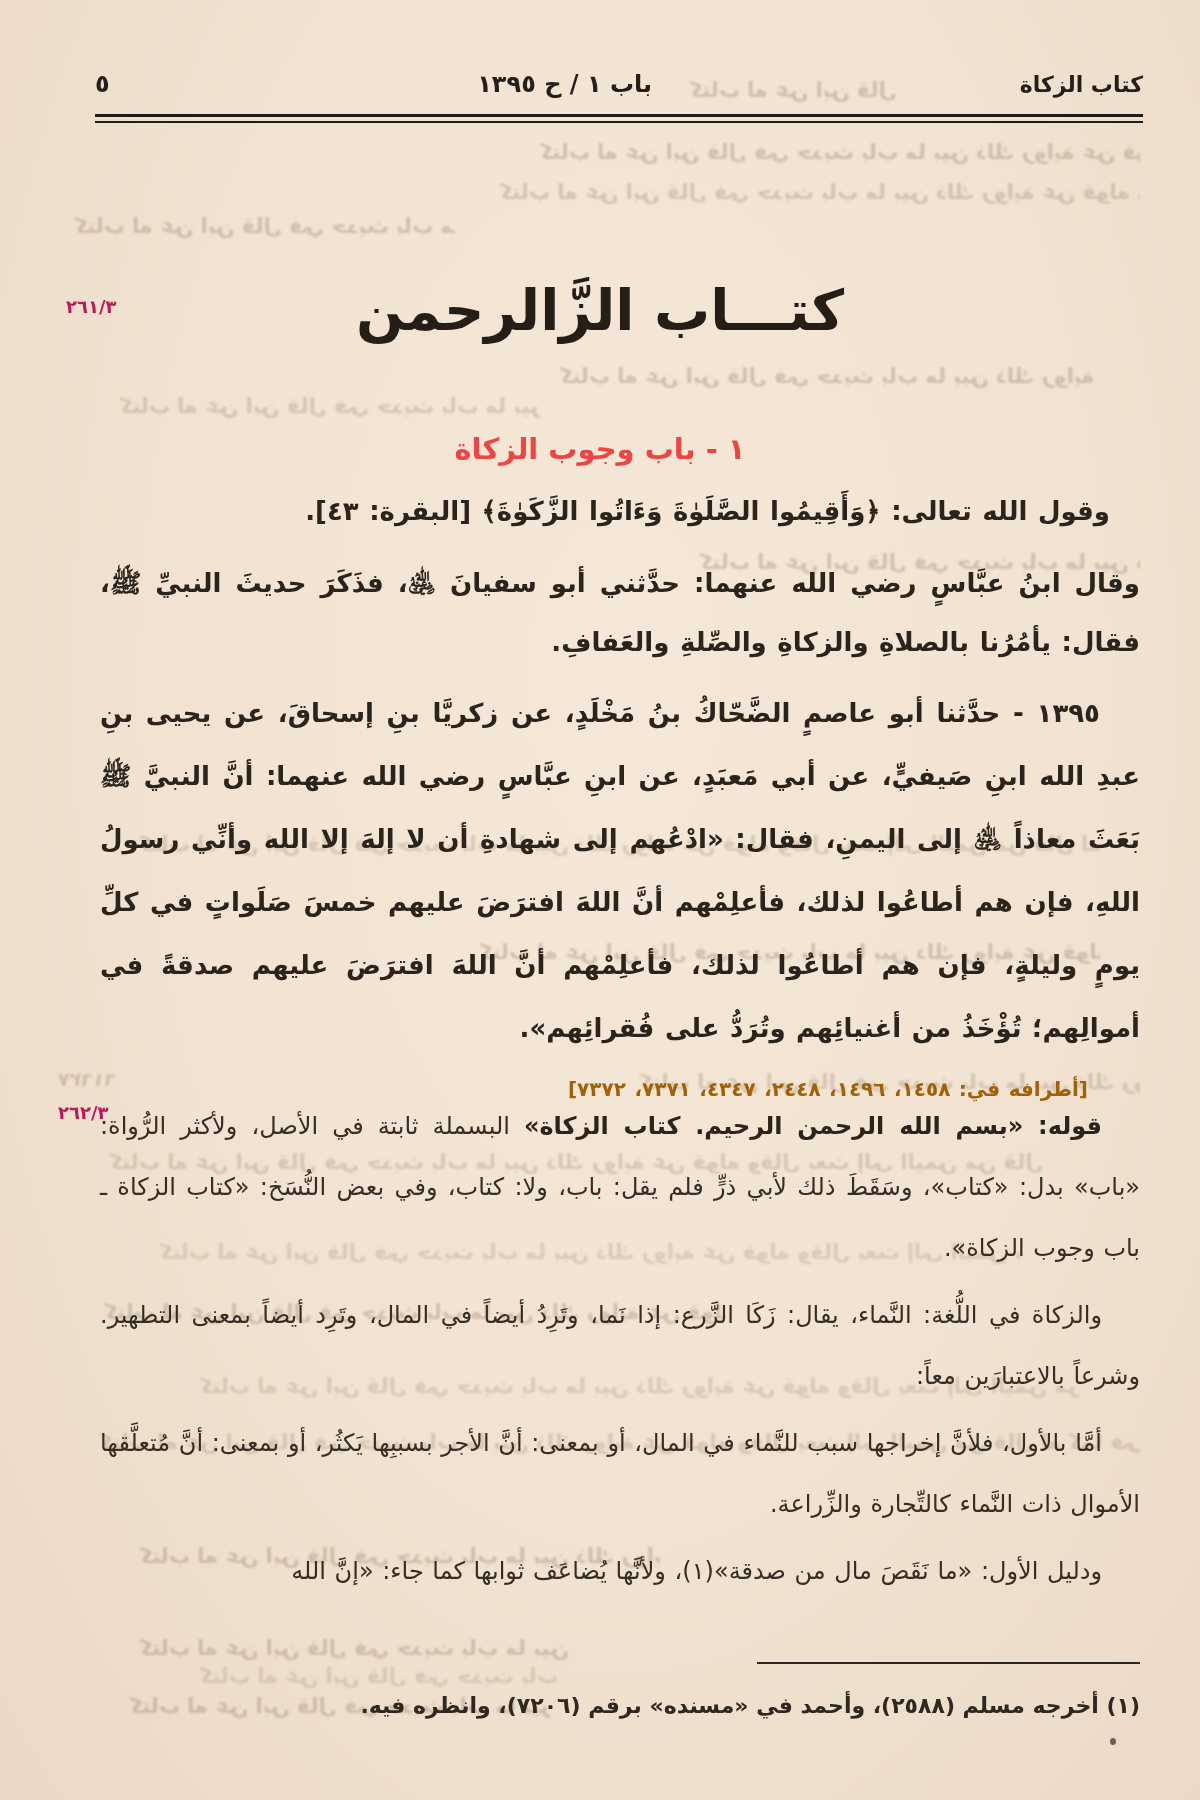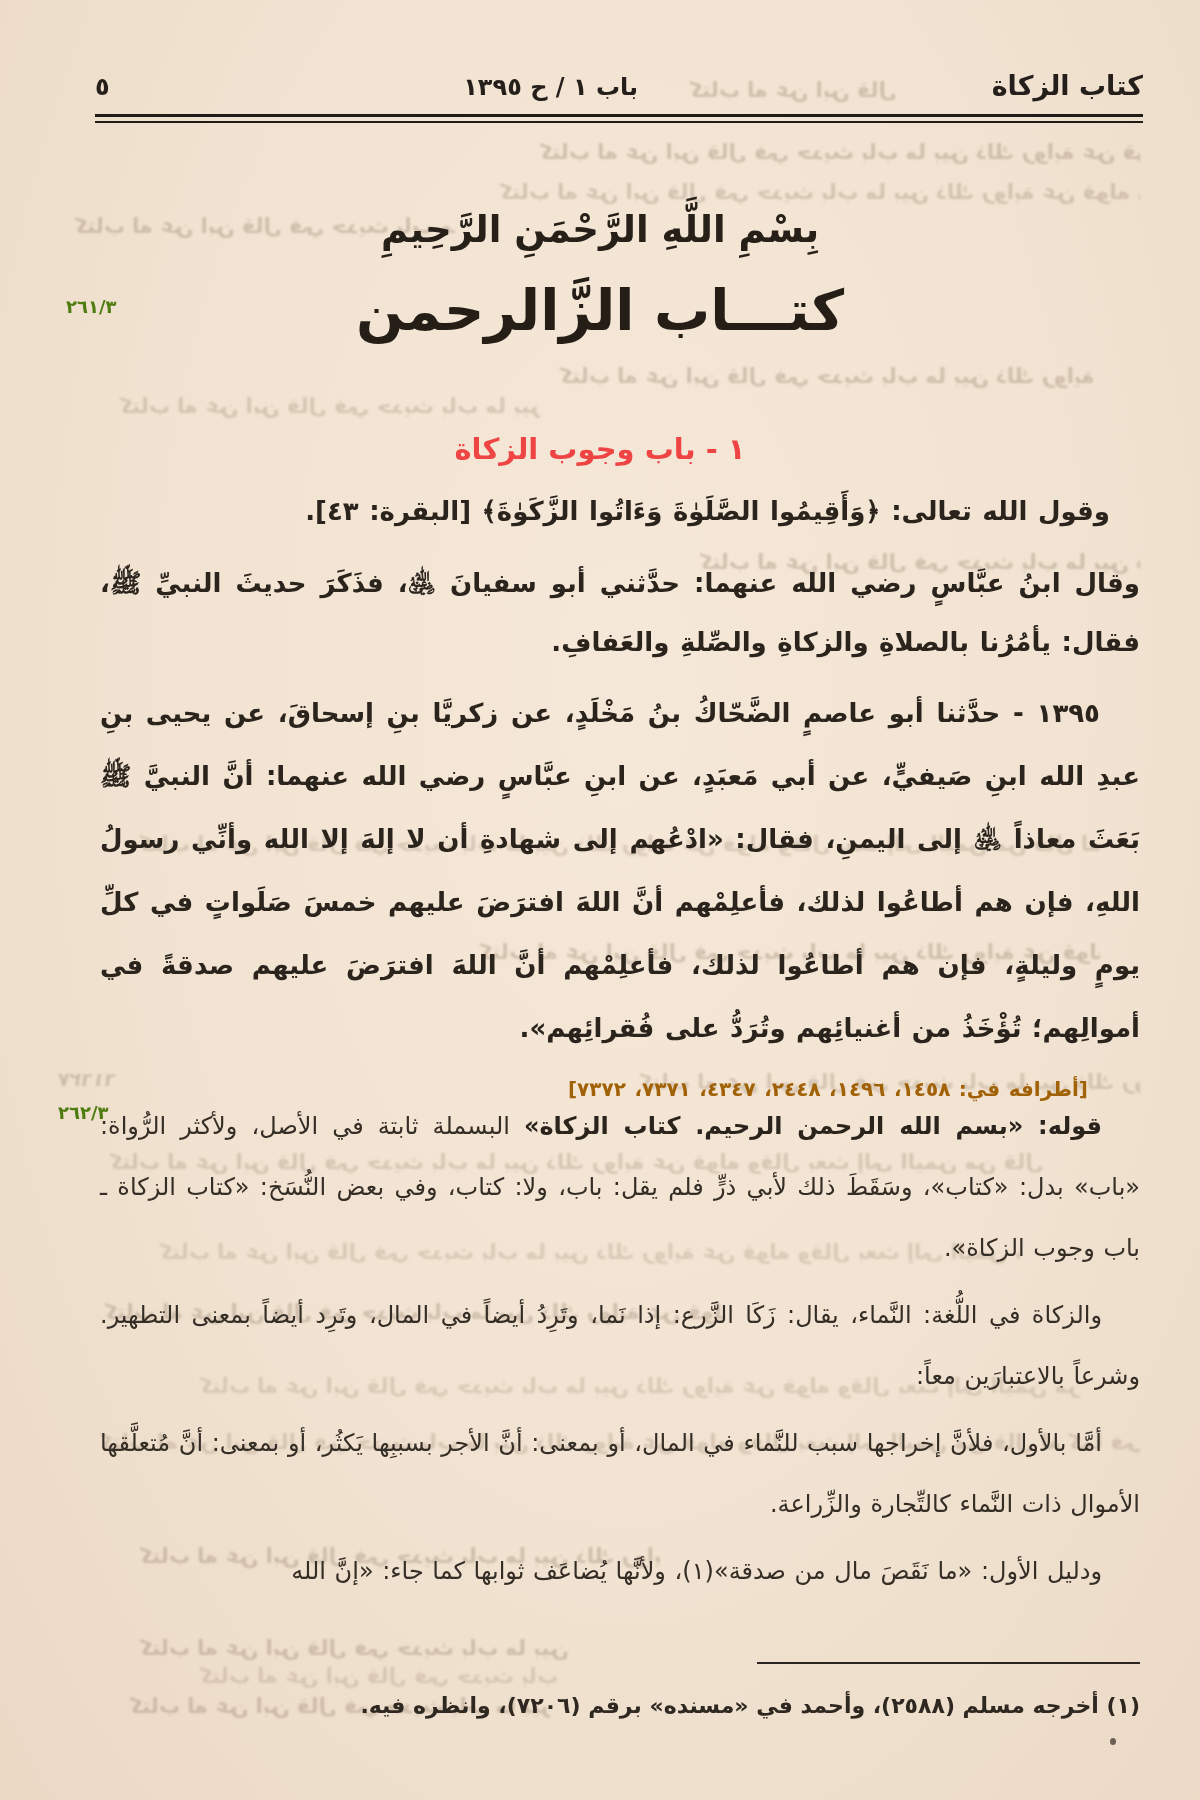--- a/index.html
+++ b/index.html
@@ -12,21 +12,21 @@
     direction:rtl;
   }
   .page { position:absolute; inset:0; }
 
   
   .header {
     position:absolute; top:70px; left:95px; right:57px;
     display:flex; flex-direction:row; align-items:baseline;
     font-size:25px; font-weight:bold; color:#241f1a;
   }
-  .header .h-right { flex:0 0 auto; font-size:27px; letter-spacing:.5px; }
+  .header .h-right { flex:0 0 auto; font-size:22px; letter-spacing:.5px; }
   .header .h-center { flex:1 1 auto; text-align:center; font-size:24px; }
   .header .h-left { flex:0 0 auto; font-size:24px; }
   .rule {
     position:absolute; top:114px; left:95px; right:57px; height:9px;
     border-top:3px solid #201c18; border-bottom:2px solid #201c18;
   }
 
   
   .basmala {
     position:absolute; top:208px; left:0; right:0;
@@ -36,21 +36,21 @@
   .book-title {
     position:absolute; top:278px; left:0; right:0;
     text-align:center; font-size:56px; font-weight:bold; color:#241e17;
   }
   .chapter-heading {
     position:absolute; top:432px; left:0; right:0;
     text-align:center; font-size:29px; font-weight:bold; color:#ef4444;
   }
 
   
-  .margin-note { position:absolute; font-size:18px; font-weight:bold; color:#4d7c0f; direction:ltr; }
+  .margin-note { position:absolute; font-size:18px; font-weight:bold; color:#be185d; direction:ltr; }
   .mn1 { top:296px; left:66px; }
   .mn2 { top:1102px; left:58px; }
 
   
   .main-text {
     position:absolute; top:482px; right:60px; left:100px;
     direction:rtl; text-align:justify; text-justify:inter-word;
     font-size:26px; font-weight:bold; color:#2a241d;
     word-spacing:1.5px;
   }
@@ -118,21 +118,20 @@
   <div class="ghost" style="top:1662px; left:200px; width:360px; opacity:.3;">كتاب له عن ابن قال في حديث باب ما بين ذلك رواية عن قوله وقال بعث إلى اليمن من قال له كما في الزكاة عن ذلك قول الله في كتاب له عن ابن قال في حديث باب ما بين ذلك</div>
   <div class="ghost" style="top:1692px; left:130px; width:420px;">كتاب له عن ابن قال في حديث باب ما بين ذلك رواية عن قوله وقال بعث إلى اليمن من قال له كما في الزكاة عن ذلك قول الله في كتاب له عن ابن قال في حديث باب ما بين ذلك</div>
 
   <div class="header">
     <span class="h-right">كتاب الزكاة</span>
     <span class="h-center">باب ١ / ح ١٣٩٥</span>
     <span class="h-left">٥</span>
   </div>
   <div class="rule"></div>
 
-  <div class="basmala">بِسْمِ اللَّهِ الرَّحْمَنِ الرَّحِيمِ</div>
   <div class="book-title">كتـــاب الزَّالرحمن</div>
 
   <div class="margin-note mn1">٢٦١/٣</div>
   <div class="margin-note mn2">٢٦٢/٣</div>
 
   <div class="chapter-heading">١ - باب وجوب الزكاة</div>
 
   <div class="main-text">
     <p class="verse">وقول الله تعالى: ﴿وَأَقِيمُوا الصَّلَوٰةَ وَءَاتُوا الزَّكَوٰةَ﴾ [البقرة: ٤٣].</p>
     <p class="p-intro">وقال ابنُ عبَّاسٍ رضي الله عنهما: حدَّثني أبو سفيانَ ﵁، فذَكَرَ حديثَ النبيِّ ﷺ، فقال: يأمُرُنا بالصلاةِ والزكاةِ والصِّلةِ والعَفافِ.</p>

